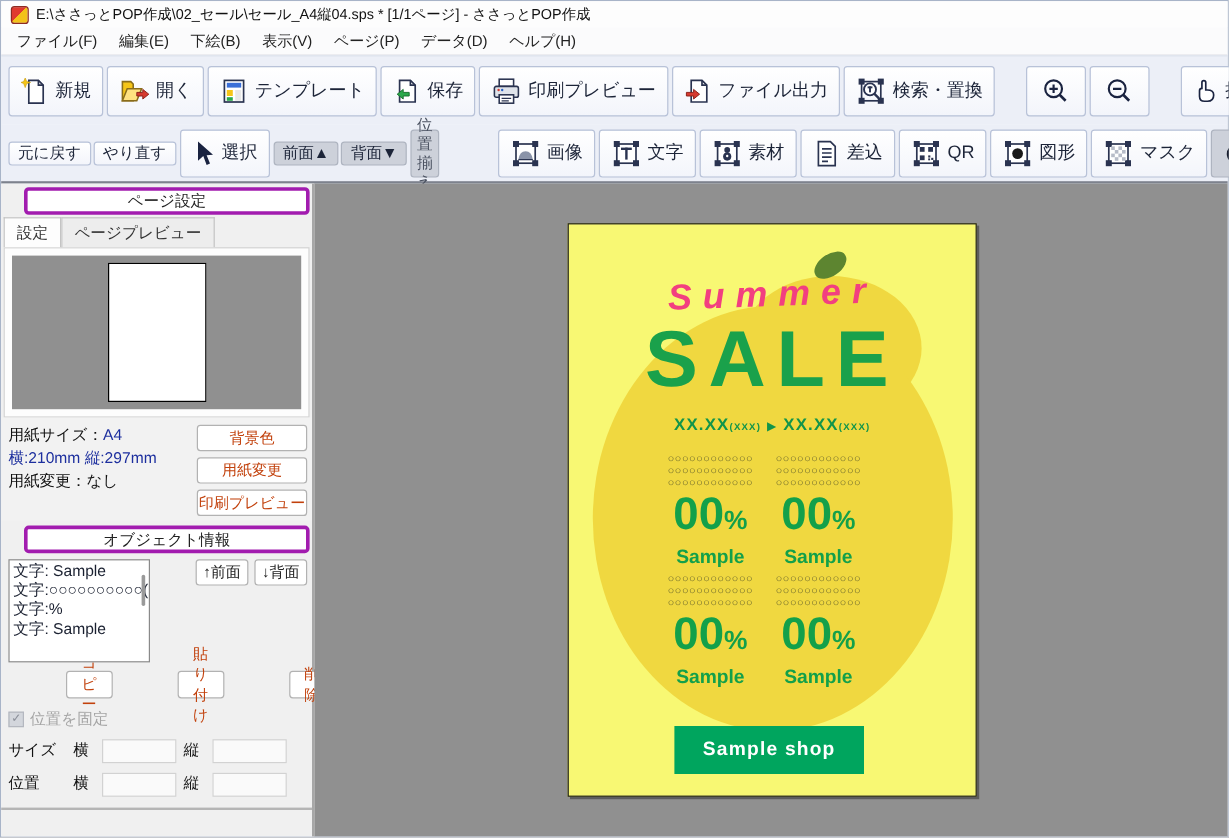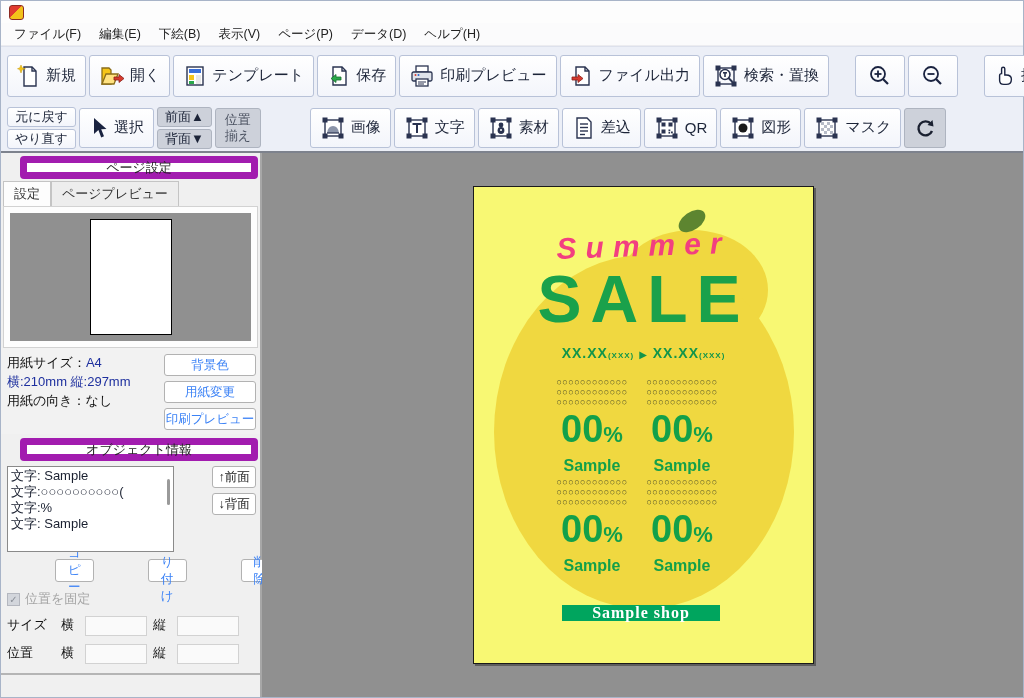--- a/index.html
+++ b/index.html
@@ -18,46 +18,46 @@
 
   
   .toolbar { background:#eceff7; display:flex; align-items:center; padding:4px 6px; gap:3px; flex:0 0 auto; }
   .toolbar1 { height:58px; border-top:1px solid #dde1ec; }
   .toolbar2 { height:49px; border-bottom:2px solid #7d828d; }
   .tbtn { display:flex; align-items:center; gap:5px; height:42px; padding:0 9px; background:linear-gradient(#ffffff,#f3f5fb); border:1px solid #b8c2d8; border-radius:3px; font-size:15px; color:#1c2438; white-space:nowrap; cursor:default; }
   .toolbar2 .tbtn { height:40px; }
   .tbtn.gray { background:#cdd1da; border-color:#aeb4c0; }
   .tbtn.disabled { background:#ced2da; border-color:#b6bac4; color:#9ba1ae; }
   .tbtn.disabled svg * { stroke:#9ba1ae !important; fill:none !important; }
-  .stack { display:flex; flex-direction:column; gap:2px; }
+  .stack { display:flex; gap:2px; }
   .stack .tbtn { height:20px; font-size:13px; padding:0 7px; justify-content:center; }
   .twoline { width:46px; white-space:normal; line-height:16px; text-align:center; font-size:13px; padding:0 4px; color:#4a5160; }
   .spacer20 { width:20px; flex:0 0 auto; }
 
   
   .main { flex:1 1 auto; display:flex; min-height:0; }
   .left-panel { width:261px; flex:0 0 auto; background:#f0f0f0; border-right:2px solid #a7a7a7; position:relative; font-size:13px; }
-  .panel-header { margin:3px 2px 0 19px; height:23px; background:#fff; border:7px solid #a21caf; border-radius:4px; display:flex; align-items:center; justify-content:center; font-size:13px; color:#222; }
+  .panel-header { margin:3px 2px 0 19px; height:23px; background:#fff; border:3px solid #a21caf; border-radius:4px; display:flex; align-items:center; justify-content:center; font-size:13px; color:#222; }
   .tabs { display:flex; align-items:flex-end; height:23px; margin:4px 0 0 2px; }
   .tab { padding:3px 10px 3px 10px; border:1px solid #c4c4c4; border-bottom:none; font-size:13px; color:#333; background:#ededed; }
   .tab.active { background:#fdfdfd; position:relative; z-index:2; }
   .tab-content { margin:0 2px; background:#fdfdfd; border:1px solid #d2d2d2; padding:6px; }
   .preview-area { height:128px; background:#909090; position:relative; }
   .preview-page { position:absolute; left:50%; top:6px; transform:translateX(-50%); width:82px; height:116px; background:#fff; border:1px solid #000; }
   .paper-info { display:flex; padding:5px 4px 4px 6px; background:#f2f2f2; }
   .paper-text { flex:1 1 auto; line-height:19px; font-size:13px; color:#111; }
   .navy { color:#1d2f9e; }
   .paper-btns { width:92px; display:flex; flex-direction:column; gap:5px; padding-top:1px; }
-  .pbtn { height:22px; background:#fff; border:1px solid #b2b2b2; border-radius:3px; font-size:12.5px; display:flex; align-items:center; justify-content:center; color:#3b82f6; cursor:default; }
+  .pbtn { height:22px; background:#fff; border:1px solid #b2b2b2; border-radius:3px; font-size:12.5px; display:flex; align-items:center; justify-content:center; color:#c2410c; cursor:default; }
   .objinfo { margin-top:4px; }
   .obj-body { display:flex; padding:5px 4px 0 6px; gap:6px; }
   .listbox { width:198px; height:86px; background:#fff; border:1px solid #8a8a8a; overflow:hidden; padding:1px 3px; position:relative; }
   .listbox div { line-height:16px; font-size:13px; white-space:nowrap; }
   .list-scroll { position:absolute; right:3px; top:12px; width:3px; height:26px; background:#9a9a9a; border-radius:2px; }
-  .zbtns { display:flex; flex-direction:column; gap:5px;margin-left:32px; }
+  .zbtns { display:flex; flex-direction:row; gap:5px;margin-left:32px; }
   .zbtn { width:44px; height:22px; background:#fff; border:1px solid #b2b2b2; border-radius:3px; font-size:12.5px; display:flex; align-items:center; justify-content:center; color:#222; }
   .obj-btm { display:flex; gap:6px; padding:7px 0 0 6px; }
   .obj-btm .pbtn { padding:0 12px; height:23px;margin-left:48px; }
   .fixpos { display:flex; align-items:center; gap:5px; padding:8px 0 0 6px; color:#a5a5a5; }
   .chk { width:13px; height:13px; background:#d3d6dc; border:1px solid #b4b7bf; display:flex; align-items:center; justify-content:center; font-size:10px; color:#8b8f98; }
   .dimrow { display:flex; gap:6px; padding:8px 6px 0 6px; color:#111; }
   .dimrow .lbl { width:48px; }
   .dimrow .axis { width:18px; }
   .dimrow input { width:62px; height:20px; border:1px solid #d2d2d2; background:#fafafa; }
   .panel-rule { margin-top:9px; border-top:2px solid #b5b5b5; }
@@ -72,31 +72,32 @@
   .dateline { top:158px; color:#12954a; font-weight:bold; font-size:14px; letter-spacing:1px; }
   .dateline .sub { font-size:8px;margin-top:40px; }
   .dateline .arr { font-size:10px; }
   .disc { position:absolute; width:120px; text-align:center; }
   .d1 { left:58px; top:190px; } .d2 { left:148px; top:190px; }
   .d3 { left:58px; top:290px; } .d4 { left:148px; top:290px; }
   .circles div { font-size:9px; line-height:10px; color:#54542a; letter-spacing:0.5px; white-space:nowrap; }
   .pct { font-size:38px; font-weight:bold; color:#13a04a; line-height:44px; }
   .pct .sign { font-size:22px; }
   .smp { font-size:16px; font-weight:bold; color:#13a04a; line-height:18px; }
-  .banner { position:absolute; left:88px; top:418px; width:158px; height:16px; background:#00a55e; color:#fff; display:flex; align-items:center; justify-content:center; font-family:Liberation Serif, serif; font-weight:bold; font-size:16px; letter-spacing:1px; }
+  .banner { position:absolute; left:88px; top:418px; width:158px; height:40px; background:#00a55e; color:#fff; display:flex; align-items:center; justify-content:center; font-family:Liberation Sans, sans-serif; font-weight:bold; font-size:16px; letter-spacing:1px; }
 
   .icon { flex:0 0 auto; display:block; }
 </style>
 </head>
 <body>
 
 <div class="window">
 
   <div class="titlebar">
     <div class="appicon"></div>
+    <span>E:\ささっとPOP作成\02_セール\セール_A4縦04.sps * [1/1ページ] - ささっとPOP作成</span>
   </div>
 
   <div class="menubar">
     <span class="menu-item">ファイル(F)</span>
     <span class="menu-item">編集(E)</span>
     <span class="menu-item">下絵(B)</span>
     <span class="menu-item">表示(V)</span>
     <span class="menu-item">ページ(P)</span>
     <span class="menu-item">データ(D)</span>
     <span class="menu-item">ヘルプ(H)</span>
@@ -338,21 +339,21 @@
       </div>
       <div class="tab-content">
         <div class="preview-area">
           <div class="preview-page"></div>
         </div>
       </div>
       <div class="paper-info">
         <div class="paper-text">
           <div><span>用紙サイズ：</span><span class="navy">A4</span></div>
           <div class="navy">横:210mm 縦:297mm</div>
-          <div>用紙の向き：なし</div>
+          <div>用紙変更：なし</div>
         </div>
         <div class="paper-btns">
           <div class="pbtn">背景色</div>
           <div class="pbtn">用紙変更</div>
           <div class="pbtn">印刷プレビュー</div>
         </div>
       </div>
       <div class="panel-header objinfo">オブジェクト情報</div>
       <div class="obj-body">
         <div class="listbox">

